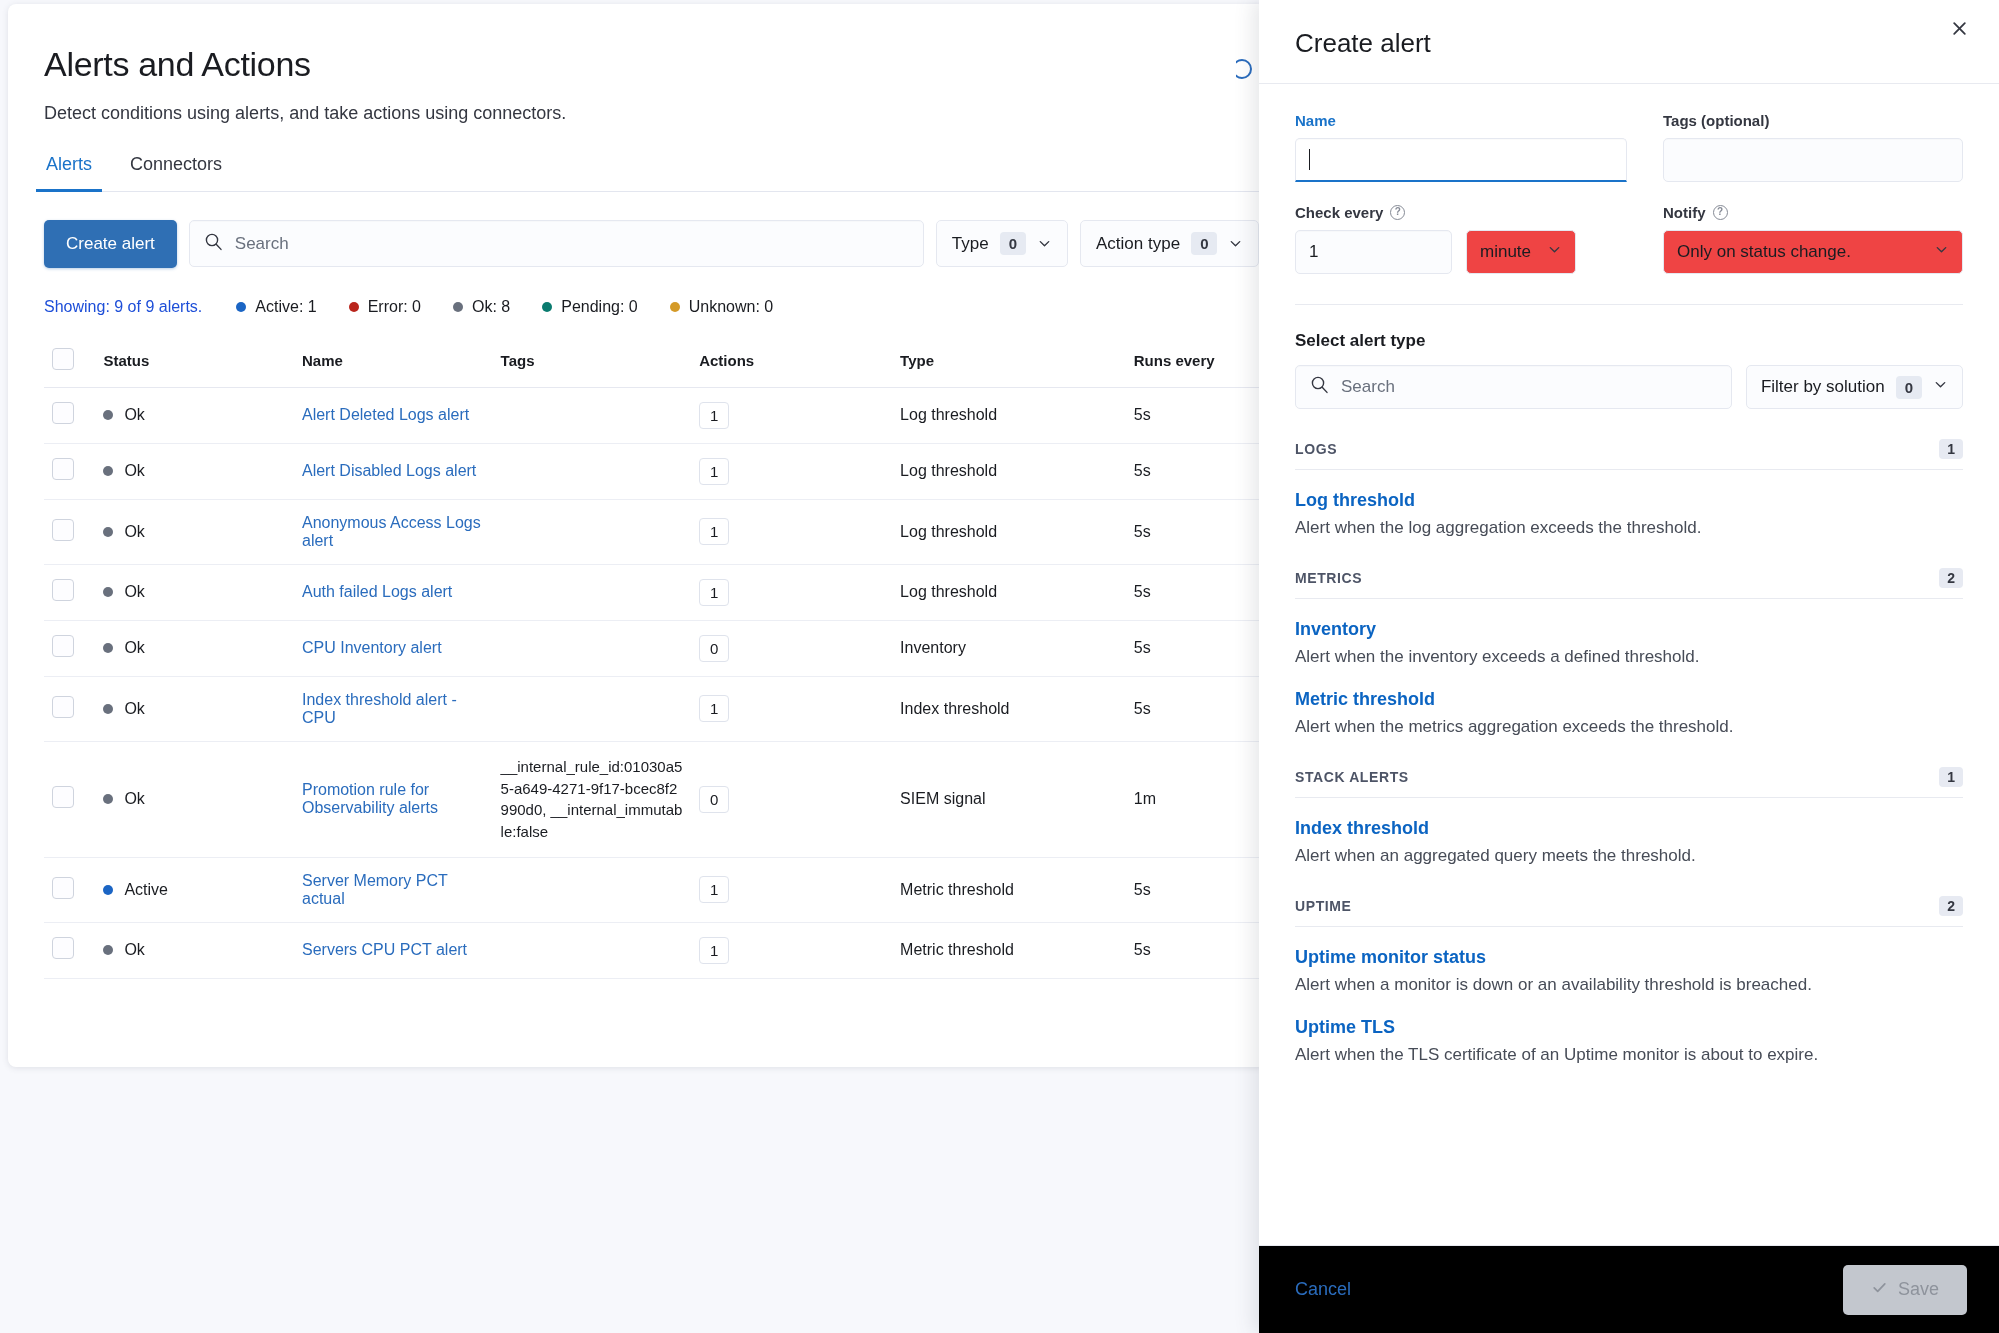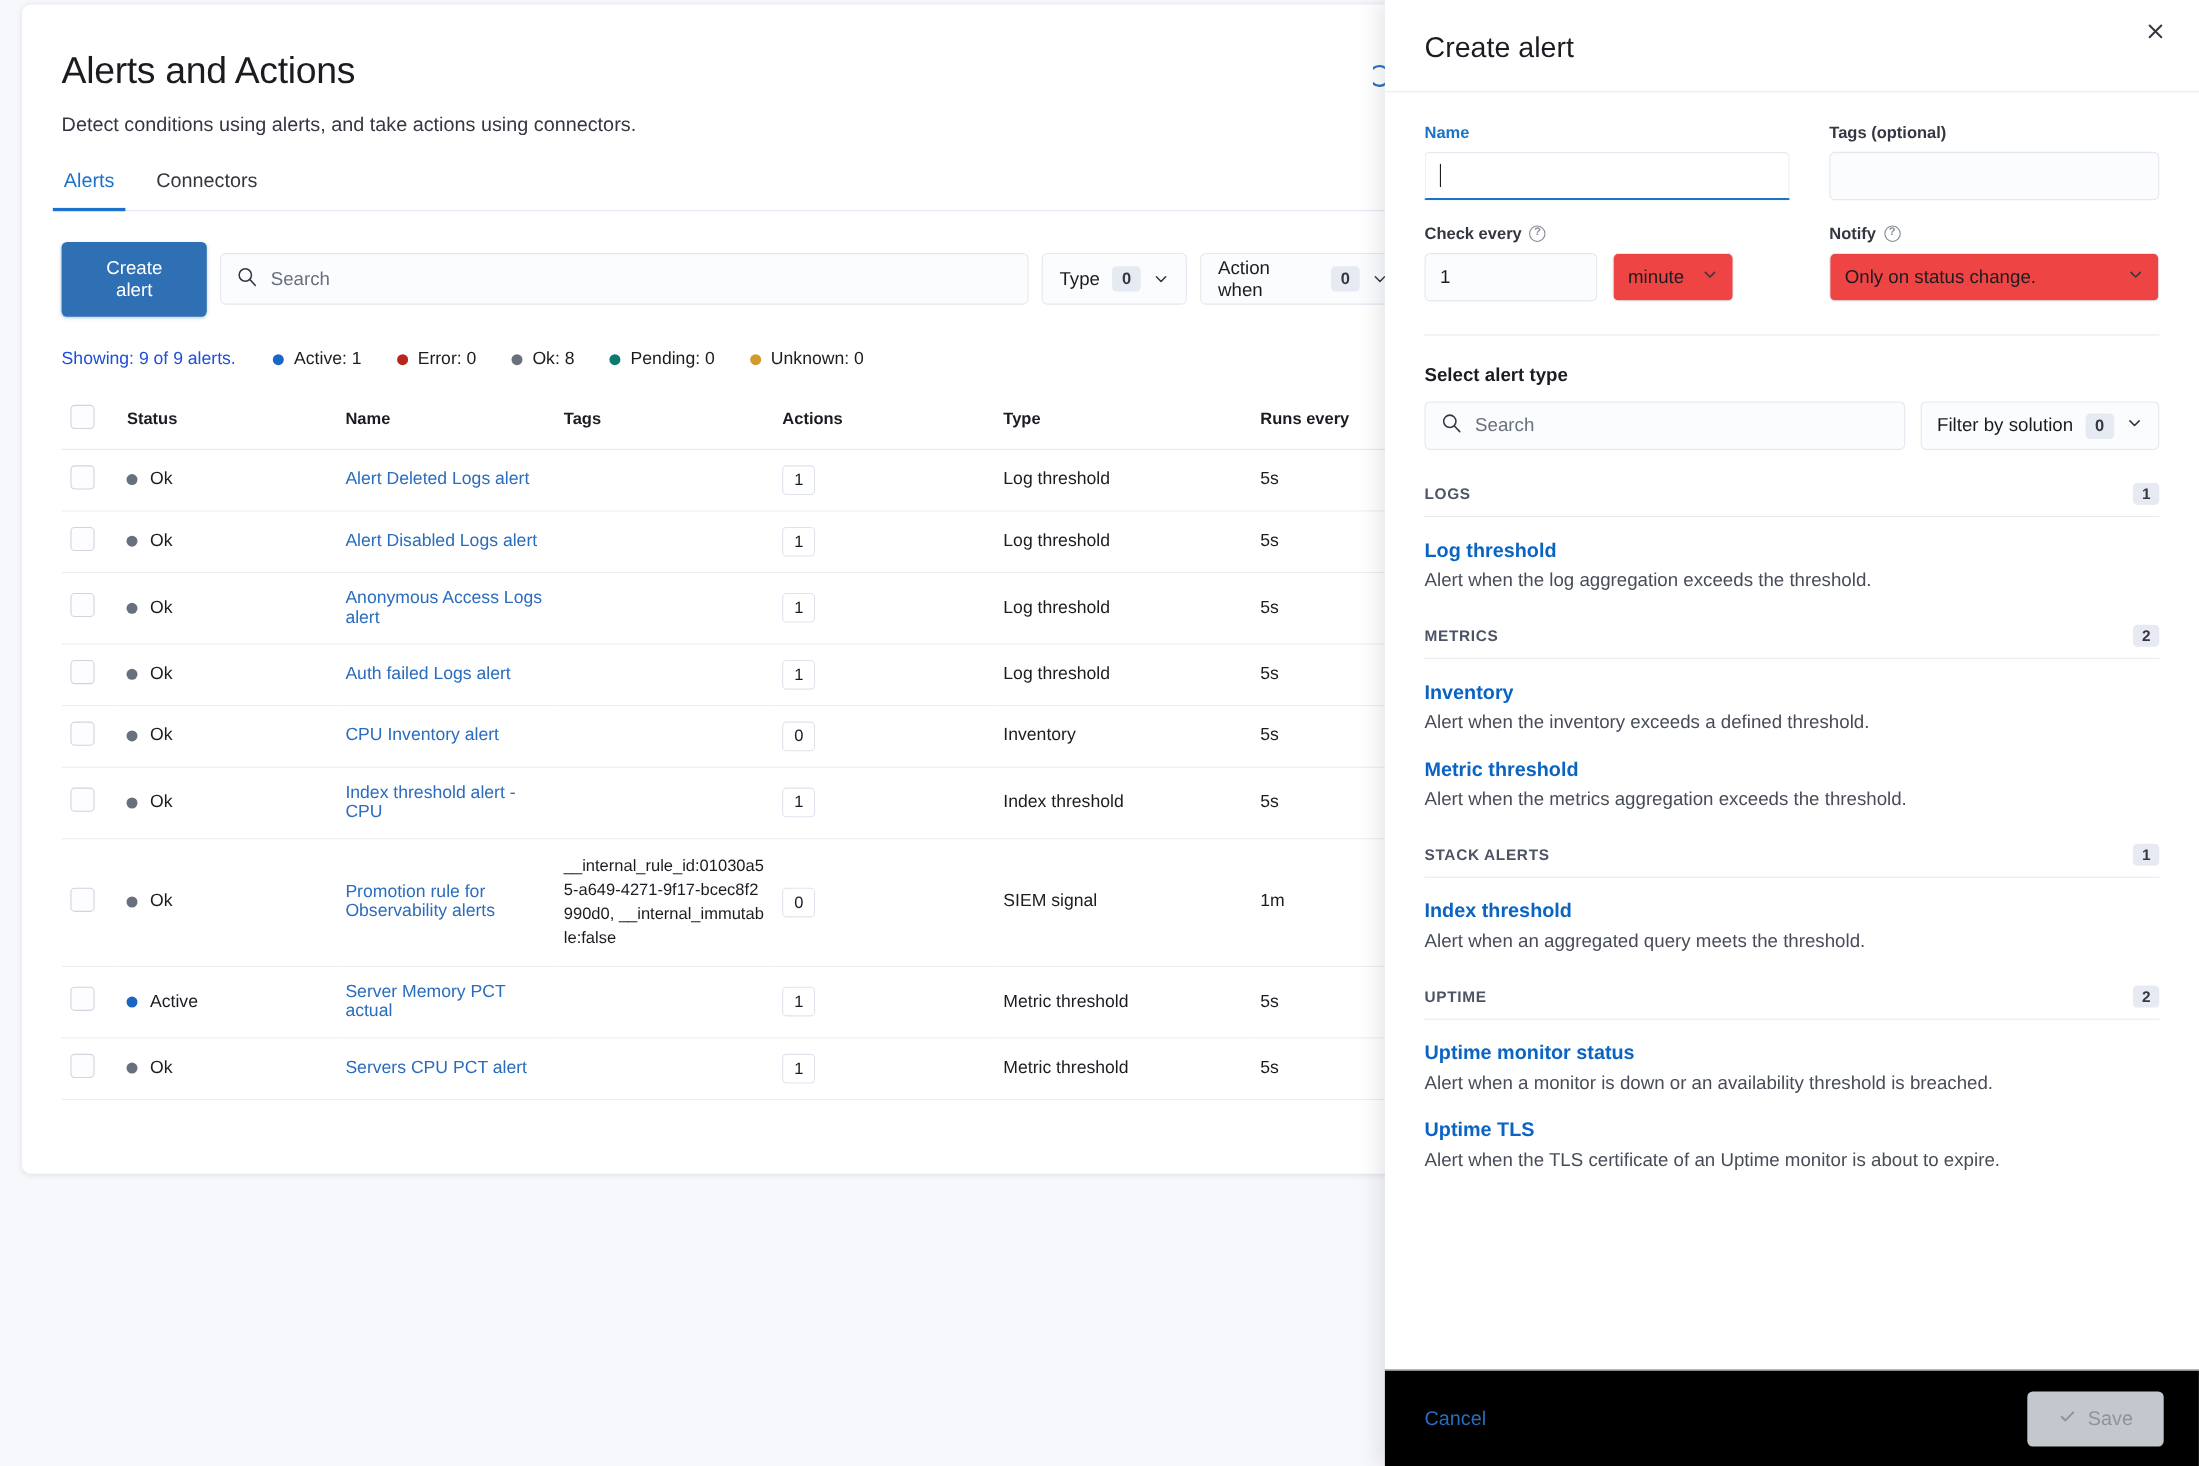--- a/index.html
+++ b/index.html
@@ -7,21 +7,21 @@
     width: 1999px; height: 1333px;
     background: #f7f8fc;
     font-family: "Liberation Sans", sans-serif;
     -webkit-font-smoothing: antialiased;
     overflow: hidden;
   }
 
   
   .page-card {
     position: absolute;
-    left: 20px; top: 4px;
+    left: 8px; top: 4px;
     width: 1258px; height: 1063px;
     background: #ffffff;
     border-radius: 8px;
     box-shadow: 0 1px 6px rgba(60,72,88,0.13);
     overflow: hidden;
   }
   .page-inner { padding: 40px 0 0 36px; }
 
   .page-title {
     font-size: 34px;
@@ -364,21 +364,21 @@
         <span>Type</span>
         <span class="count-pill">0</span>
         <span class="chev">
           <svg width="15" height="15" viewBox="0 0 16 16" fill="none" stroke="#343741" stroke-width="1.5">
               <path d="M3.5 6 L8 10.5 L12.5 6" stroke-linecap="round" stroke-linejoin="round"></path>
             </svg>
         </span>
       </div>
 
       <div class="filter-btn">
-        <span>Action when</span>
+        <span>Action type</span>
         <span class="count-pill">0</span>
         <span class="chev">
           <svg width="15" height="15" viewBox="0 0 16 16" fill="none" stroke="#343741" stroke-width="1.5">
               <path d="M3.5 6 L8 10.5 L12.5 6" stroke-linecap="round" stroke-linejoin="round"></path>
             </svg>
         </span>
       </div>
     </div>
 
     <div class="status-line">

